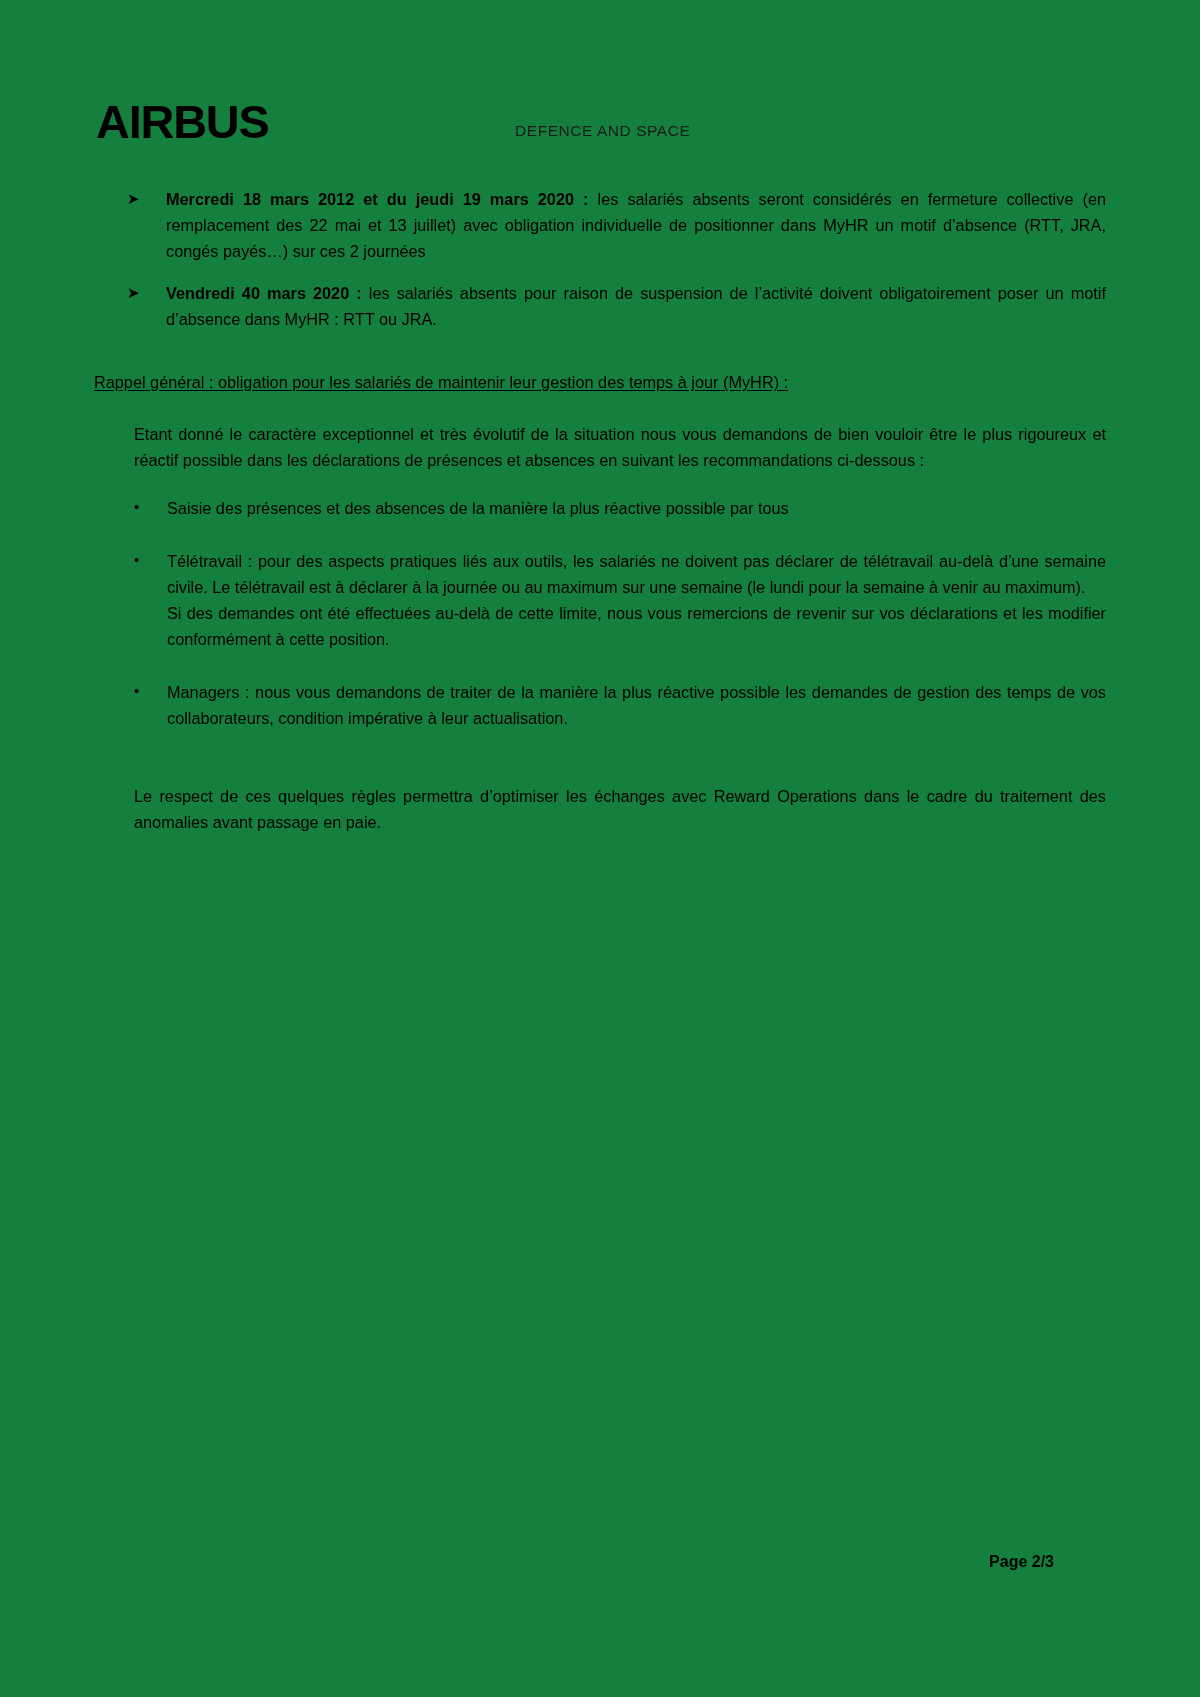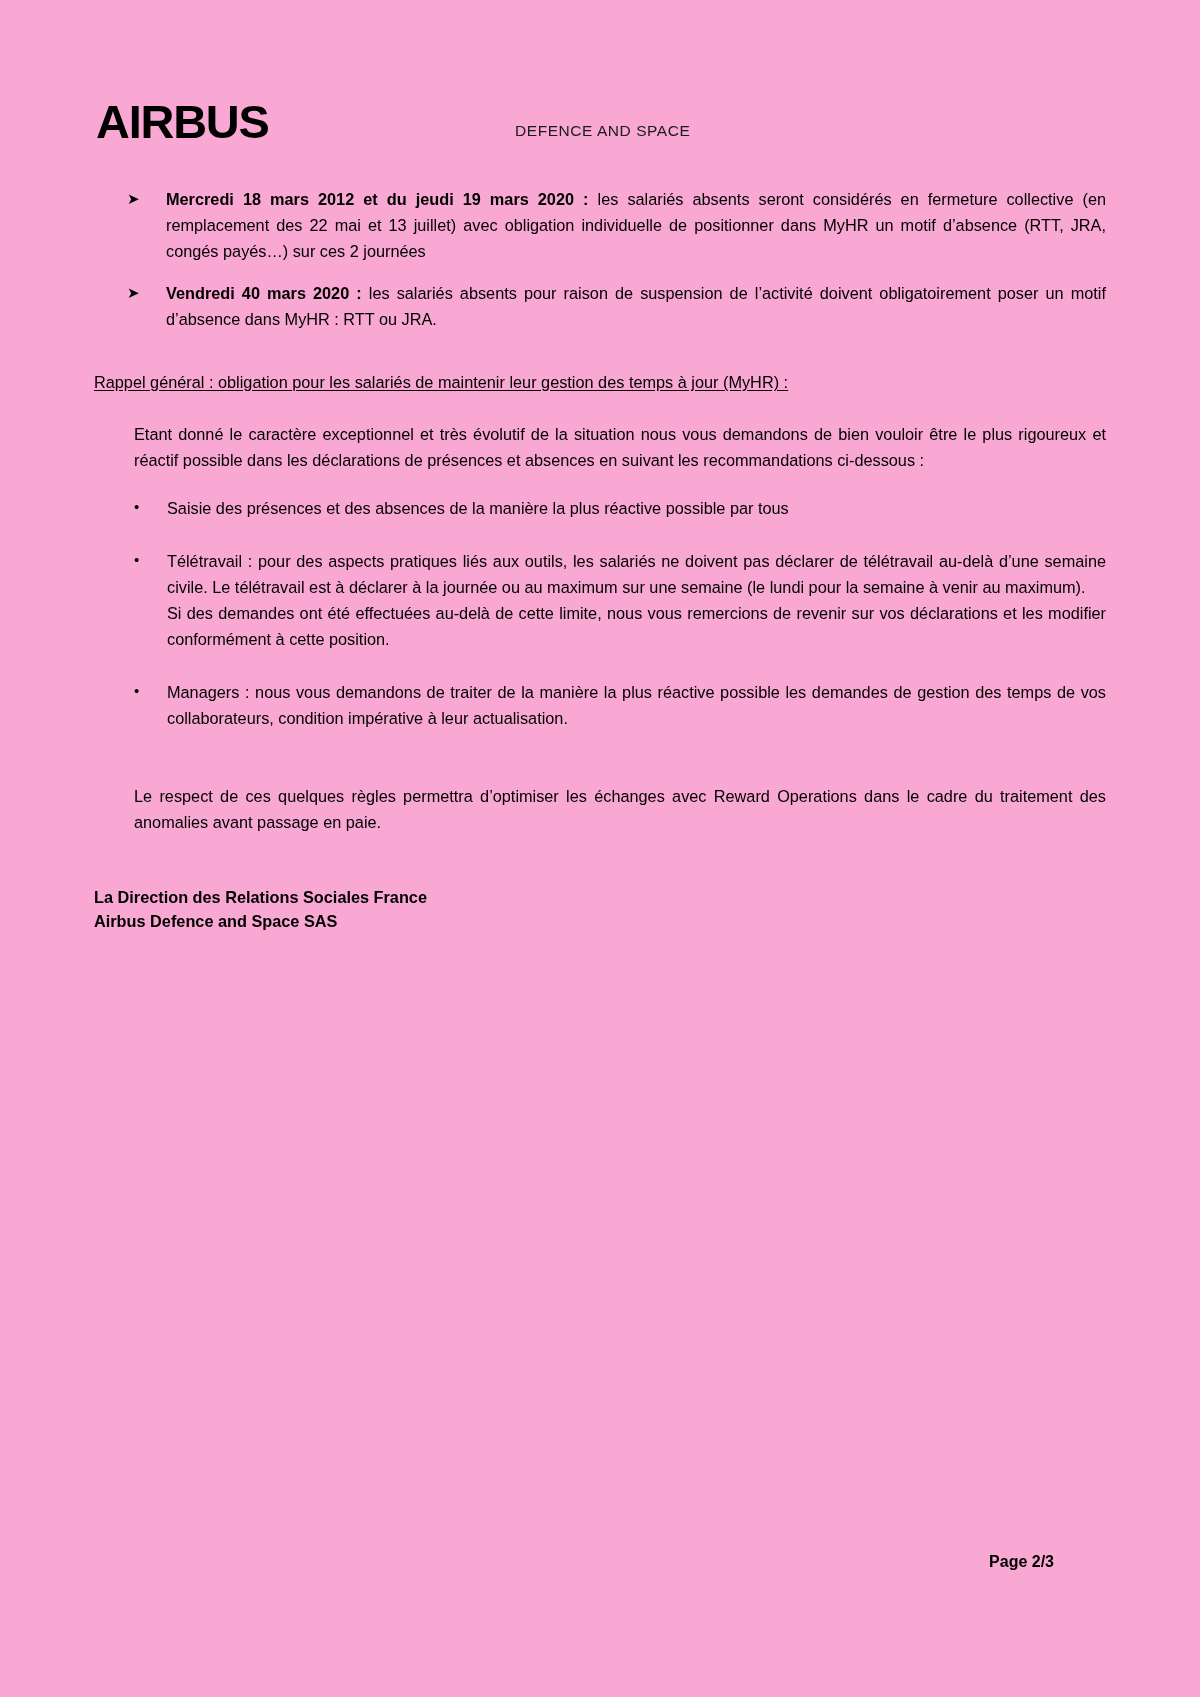--- a/index.html
+++ b/index.html
@@ -8,21 +8,21 @@
     background: #ffffff;
   }
   body {
     font-family: "Liberation Sans", sans-serif;
     color: #000000;
   }
   .page {
     position: relative;
     width: 1200px;
     height: 1697px;
-    background: #f9a8d4;
+    background: #15803d;
     box-sizing: border-box;
     overflow: hidden;
   }
   
   .header {
     position: absolute;
     top: 96px;
     left: 0;
     width: 1200px;
     height: 62px;
@@ -197,24 +197,20 @@
           <span class="sub-line">Si des demandes ont été effectuées au-delà de cette limite, nous vous remercions de revenir sur vos déclarations et les modifier conformément à cette position.</span>
         </li>
         <li class="dot-item">
           <span class="marker">•</span>
           <span>Managers : nous vous demandons de traiter de la manière la plus réactive possible les demandes de gestion des temps de vos collaborateurs, condition impérative à leur actualisation.</span>
         </li>
       </ul>
 
       <p class="closing">Le respect de ces quelques règles permettra d’optimiser les échanges avec  Reward Operations dans le cadre du traitement des anomalies avant passage en paie.</p>
 
-      <div class="signature">
-        <span>La Direction des Relations Sociales France</span>
-        <span>Airbus Defence and Space SAS</span>
-      </div>
 
     </div>
   </div>
 
   <div class="footer">
     <div class="footer-inner">Page 2/3</div>
   </div>
 
 </div>
 

